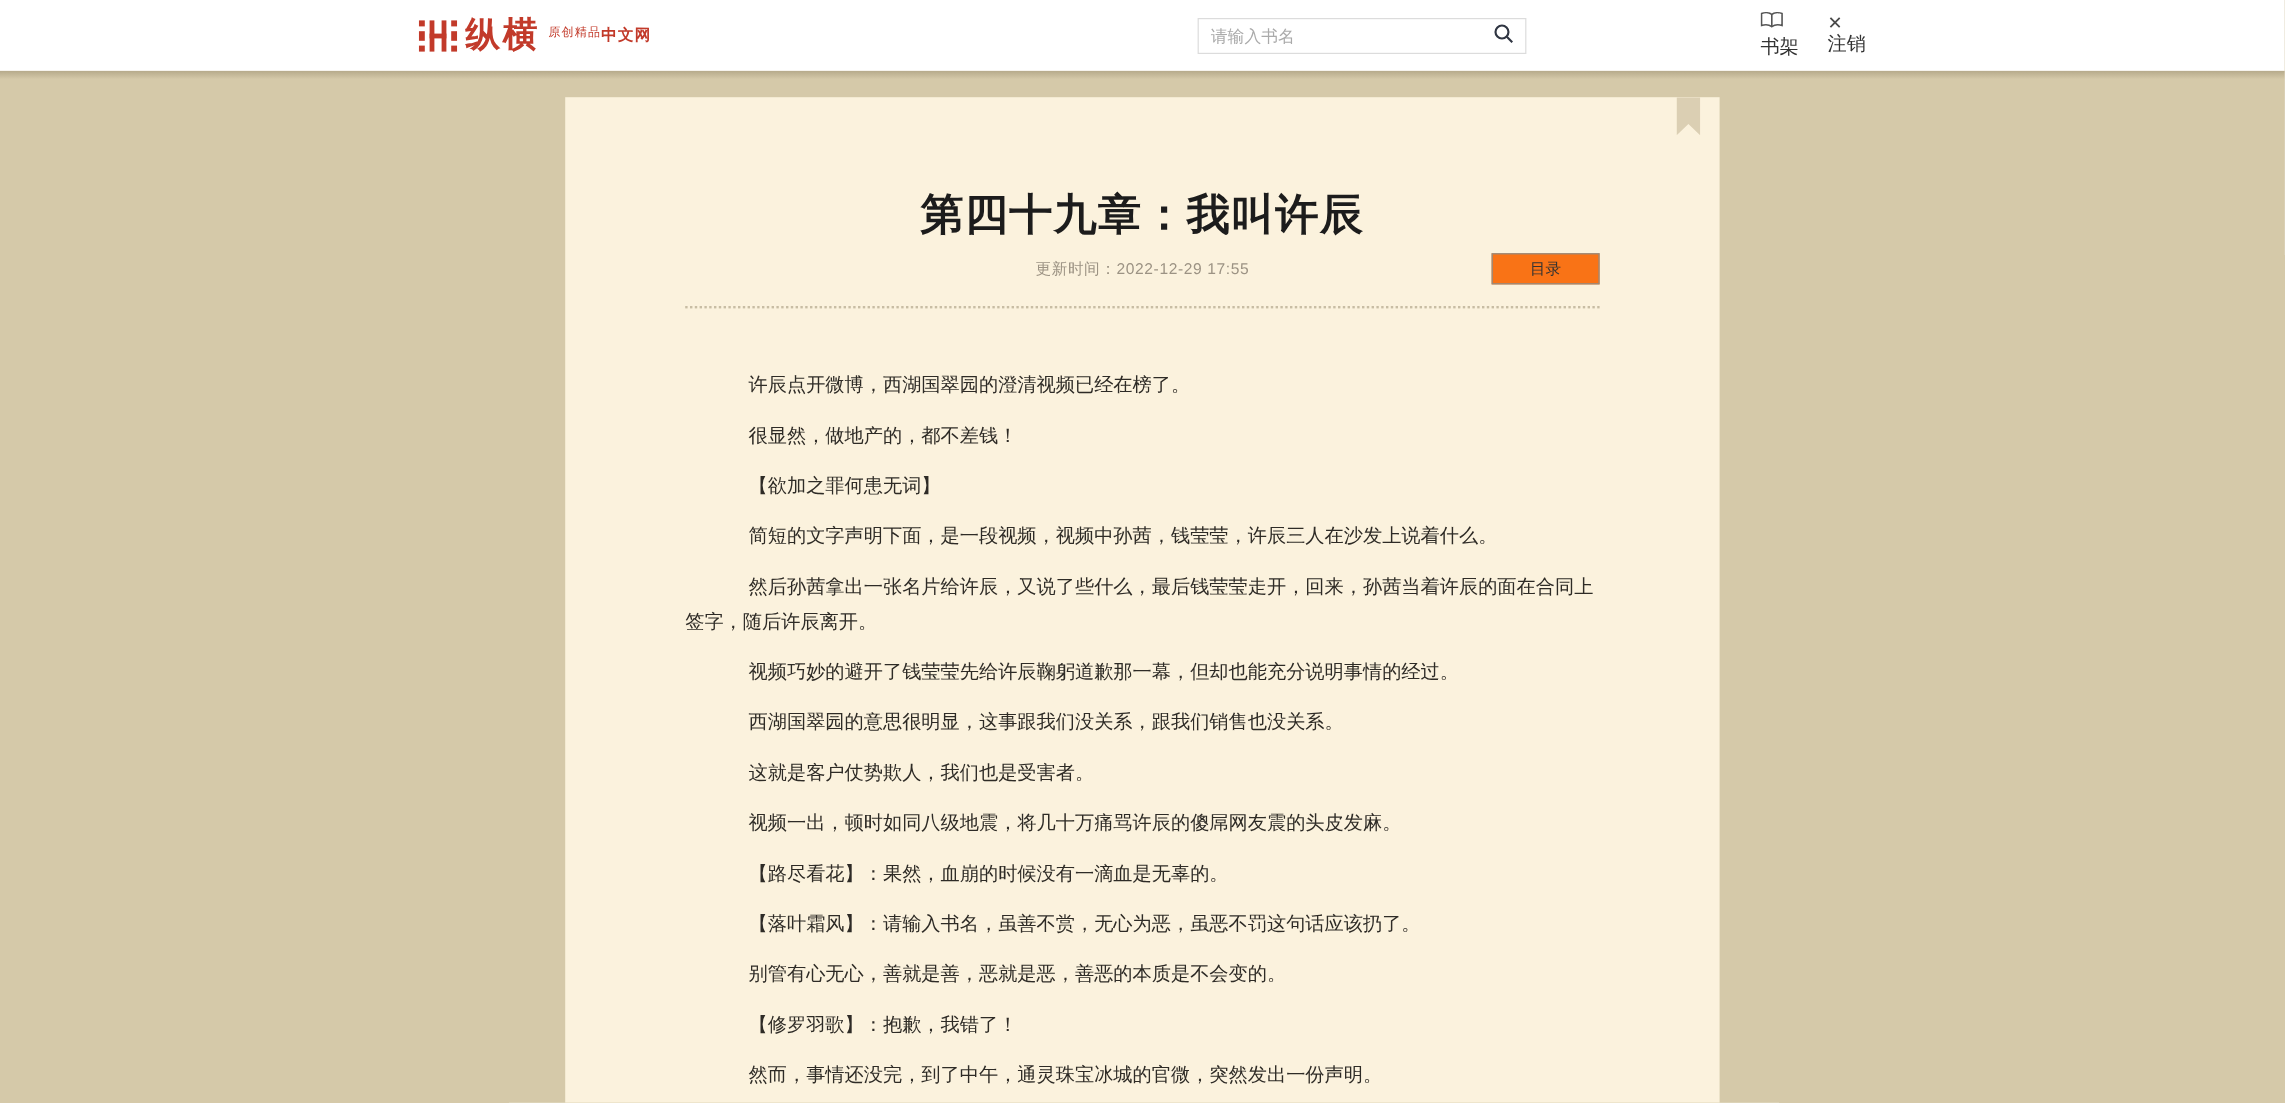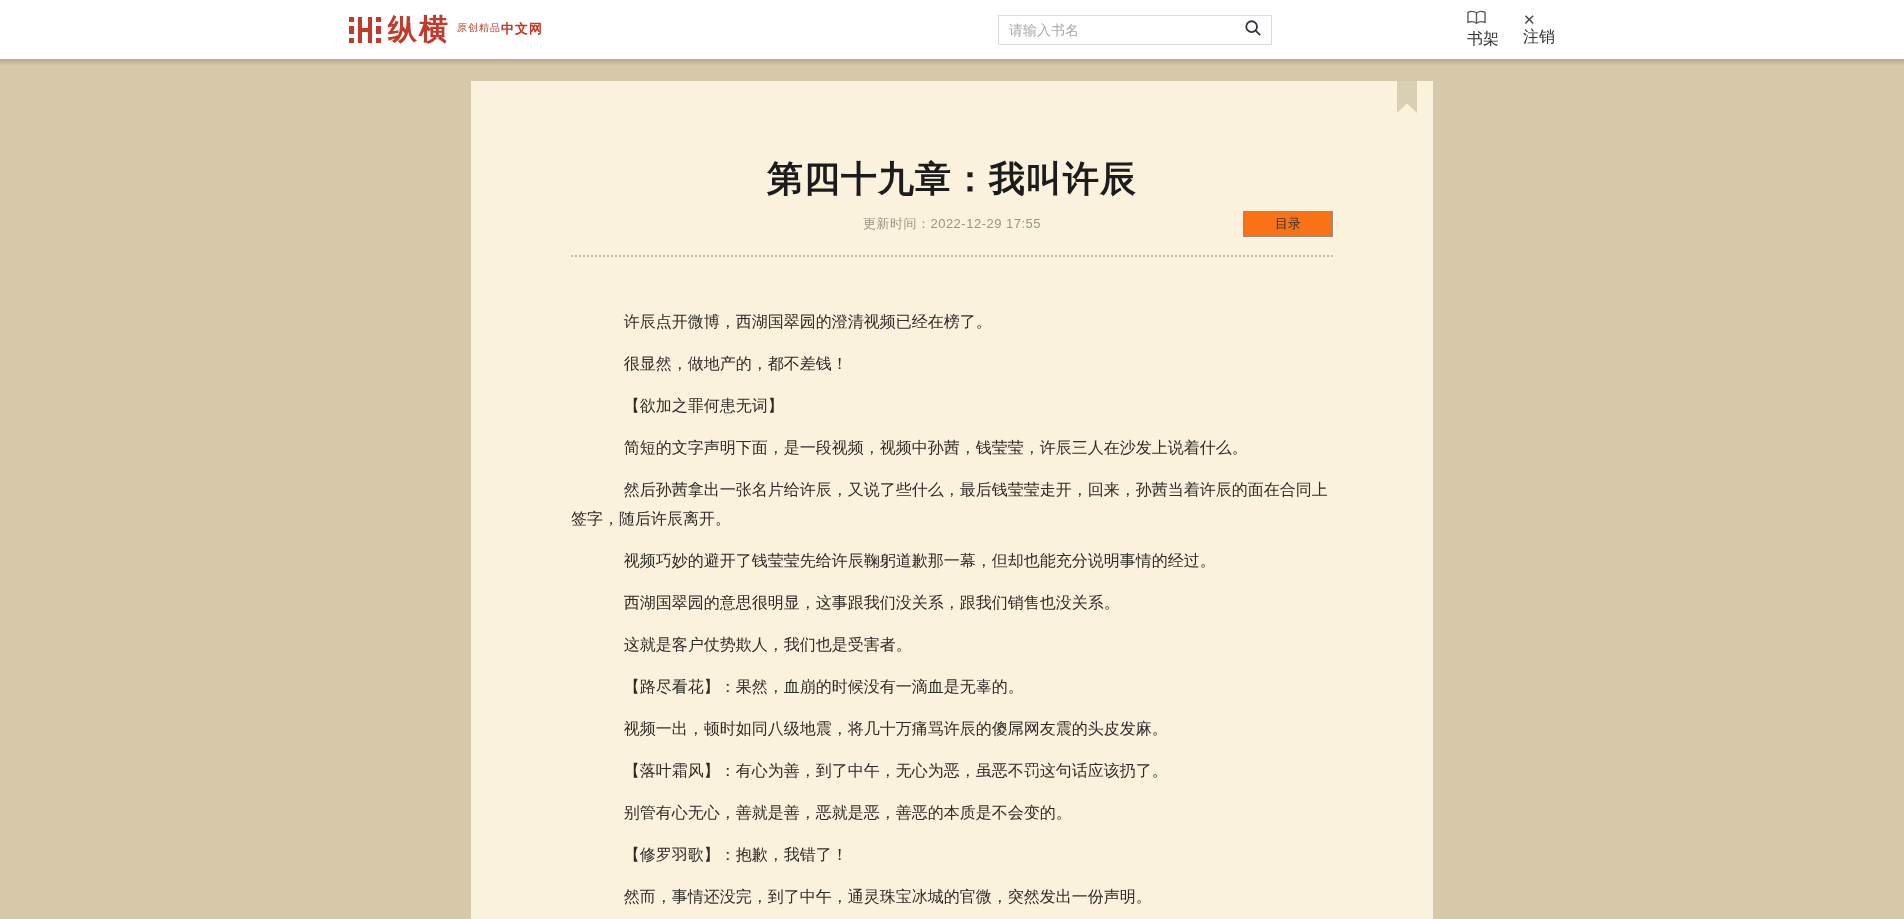--- a/index.html
+++ b/index.html
@@ -122,23 +122,23 @@
 
       <div class="body-text">
         <p>许辰点开微博，西湖国翠园的澄清视频已经在榜了。</p>
         <p>很显然，做地产的，都不差钱！</p>
         <p>【欲加之罪何患无词】</p>
         <p>简短的文字声明下面，是一段视频，视频中孙茜，钱莹莹，许辰三人在沙发上说着什么。</p>
         <p>然后孙茜拿出一张名片给许辰，又说了些什么，最后钱莹莹走开，回来，孙茜当着许辰的面在合同上签字，随后许辰离开。</p>
         <p>视频巧妙的避开了钱莹莹先给许辰鞠躬道歉那一幕，但却也能充分说明事情的经过。</p>
         <p>西湖国翠园的意思很明显，这事跟我们没关系，跟我们销售也没关系。</p>
         <p>这就是客户仗势欺人，我们也是受害者。</p>
+        <p>视频一出，顿时如同八级地震，将几十万痛骂许辰的傻屌网友震的头皮发麻。</p>
         <p>【路尽看花】：果然，血崩的时候没有一滴血是无辜的。</p>
-        <p>视频一出，顿时如同八级地震，将几十万痛骂许辰的傻屌网友震的头皮发麻。</p>
-        <p>【落叶霜风】：有心为善，到了中午，无心为恶，虽恶不罚这句话应该扔了。</p>
+        <p>【落叶霜风】：请输入书名，虽善不赏，无心为恶，虽恶不罚这句话应该扔了。</p>
         <p>别管有心无心，善就是善，恶就是恶，善恶的本质是不会变的。</p>
         <p>【修罗羽歌】：抱歉，我错了！</p>
         <p>然而，事情还没完，到了中午，通灵珠宝冰城的官微，突然发出一份声明。</p>
       </div>
 
     </article>
   </main>
 
 </div>
 

